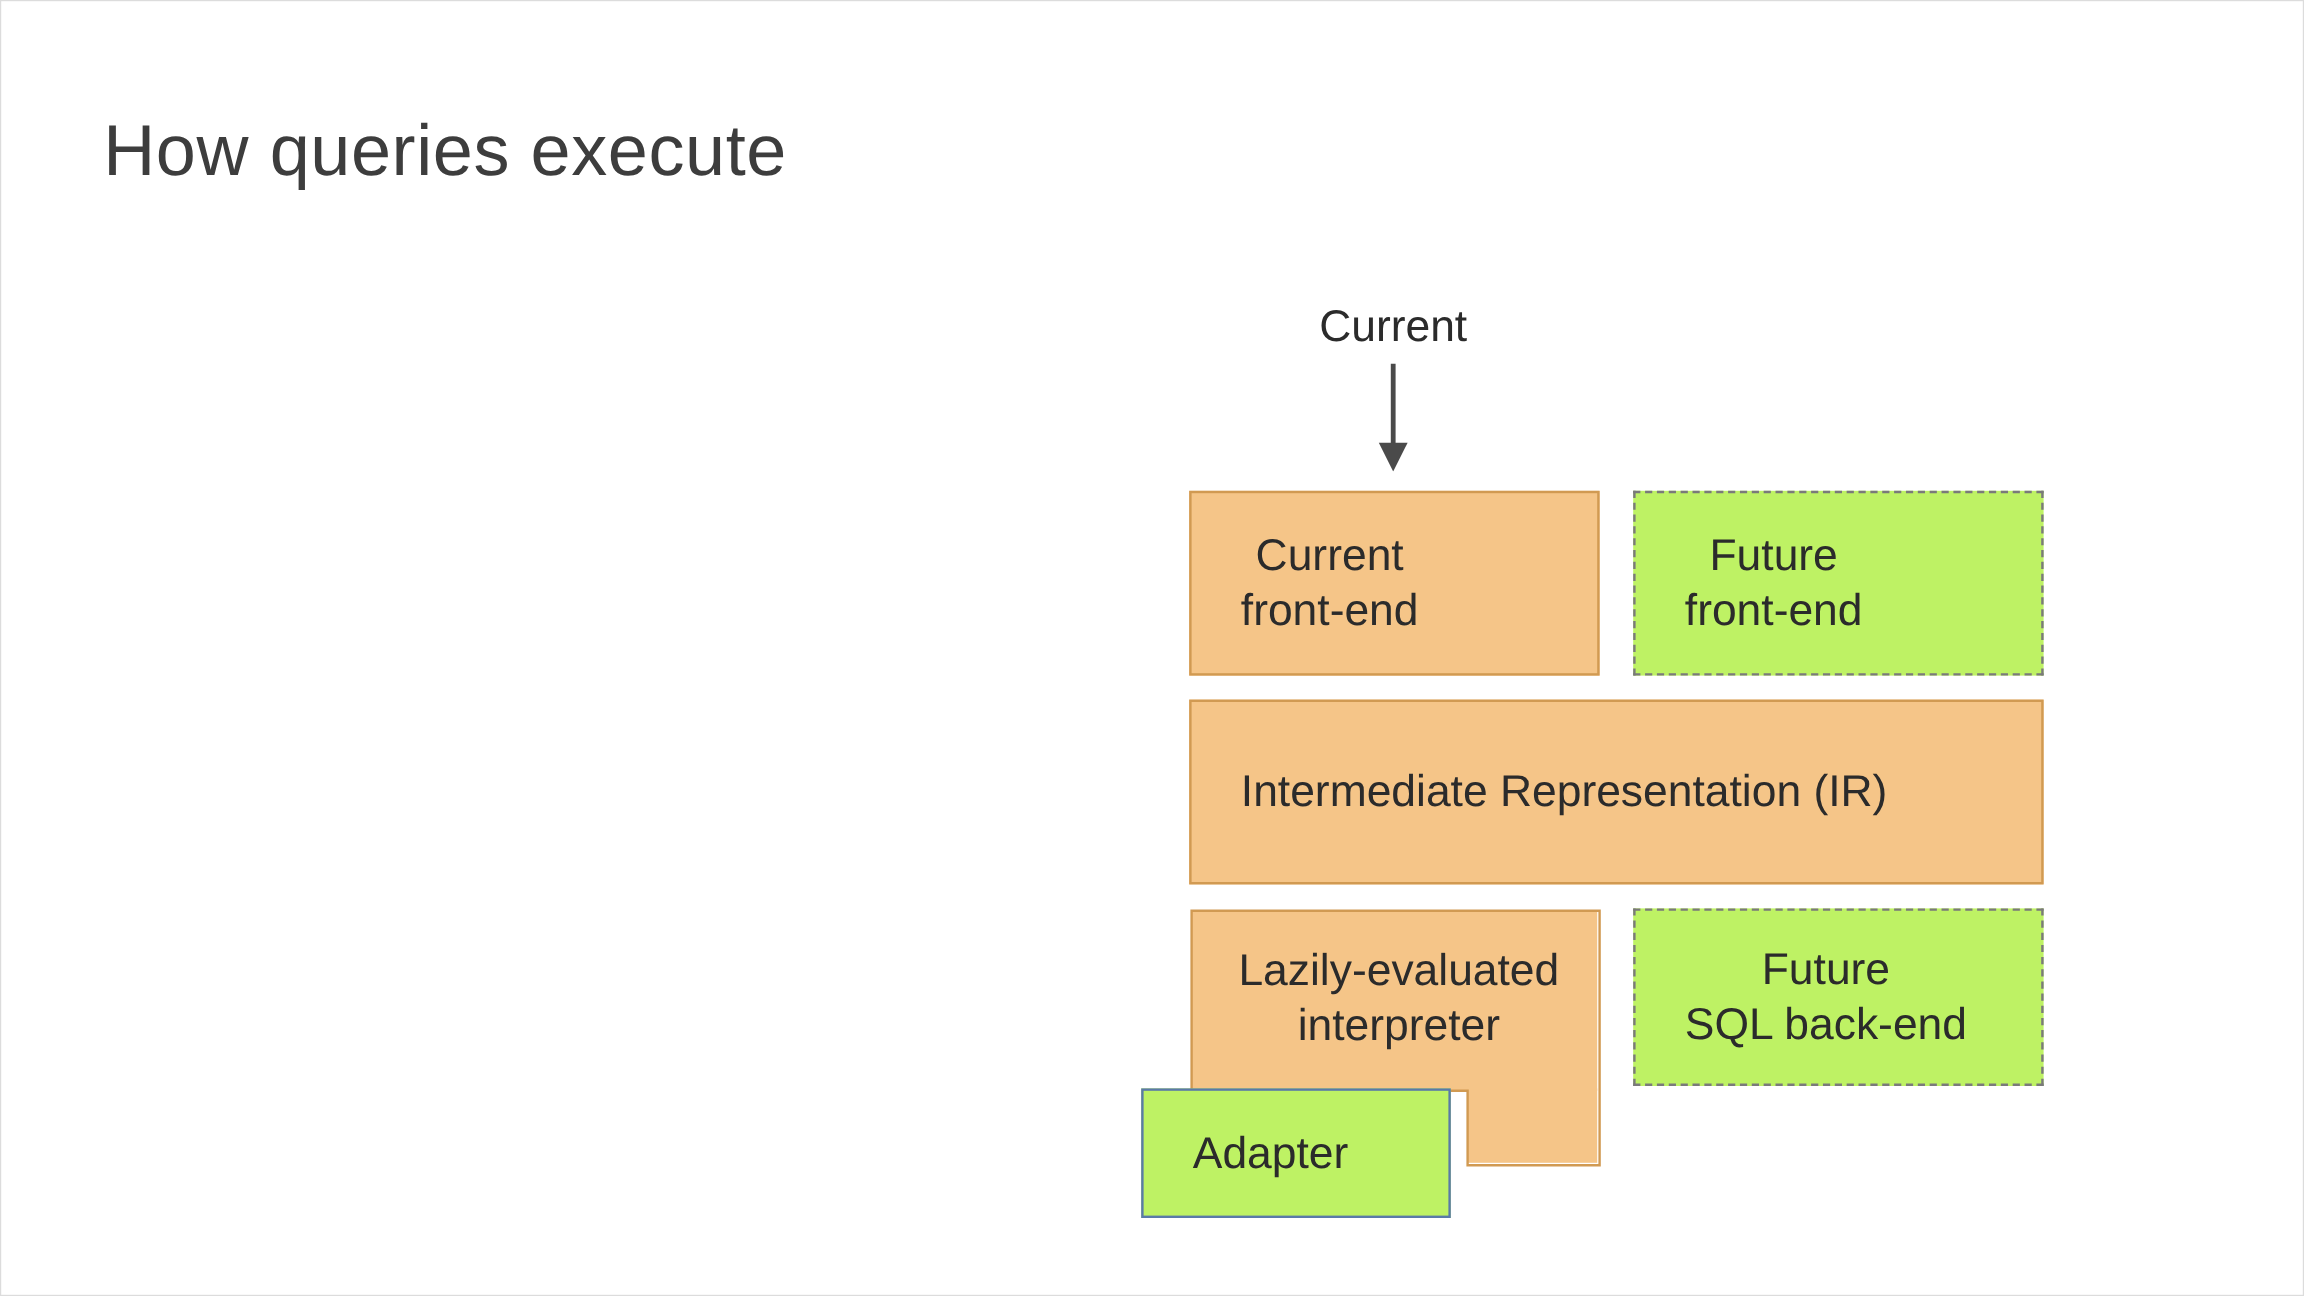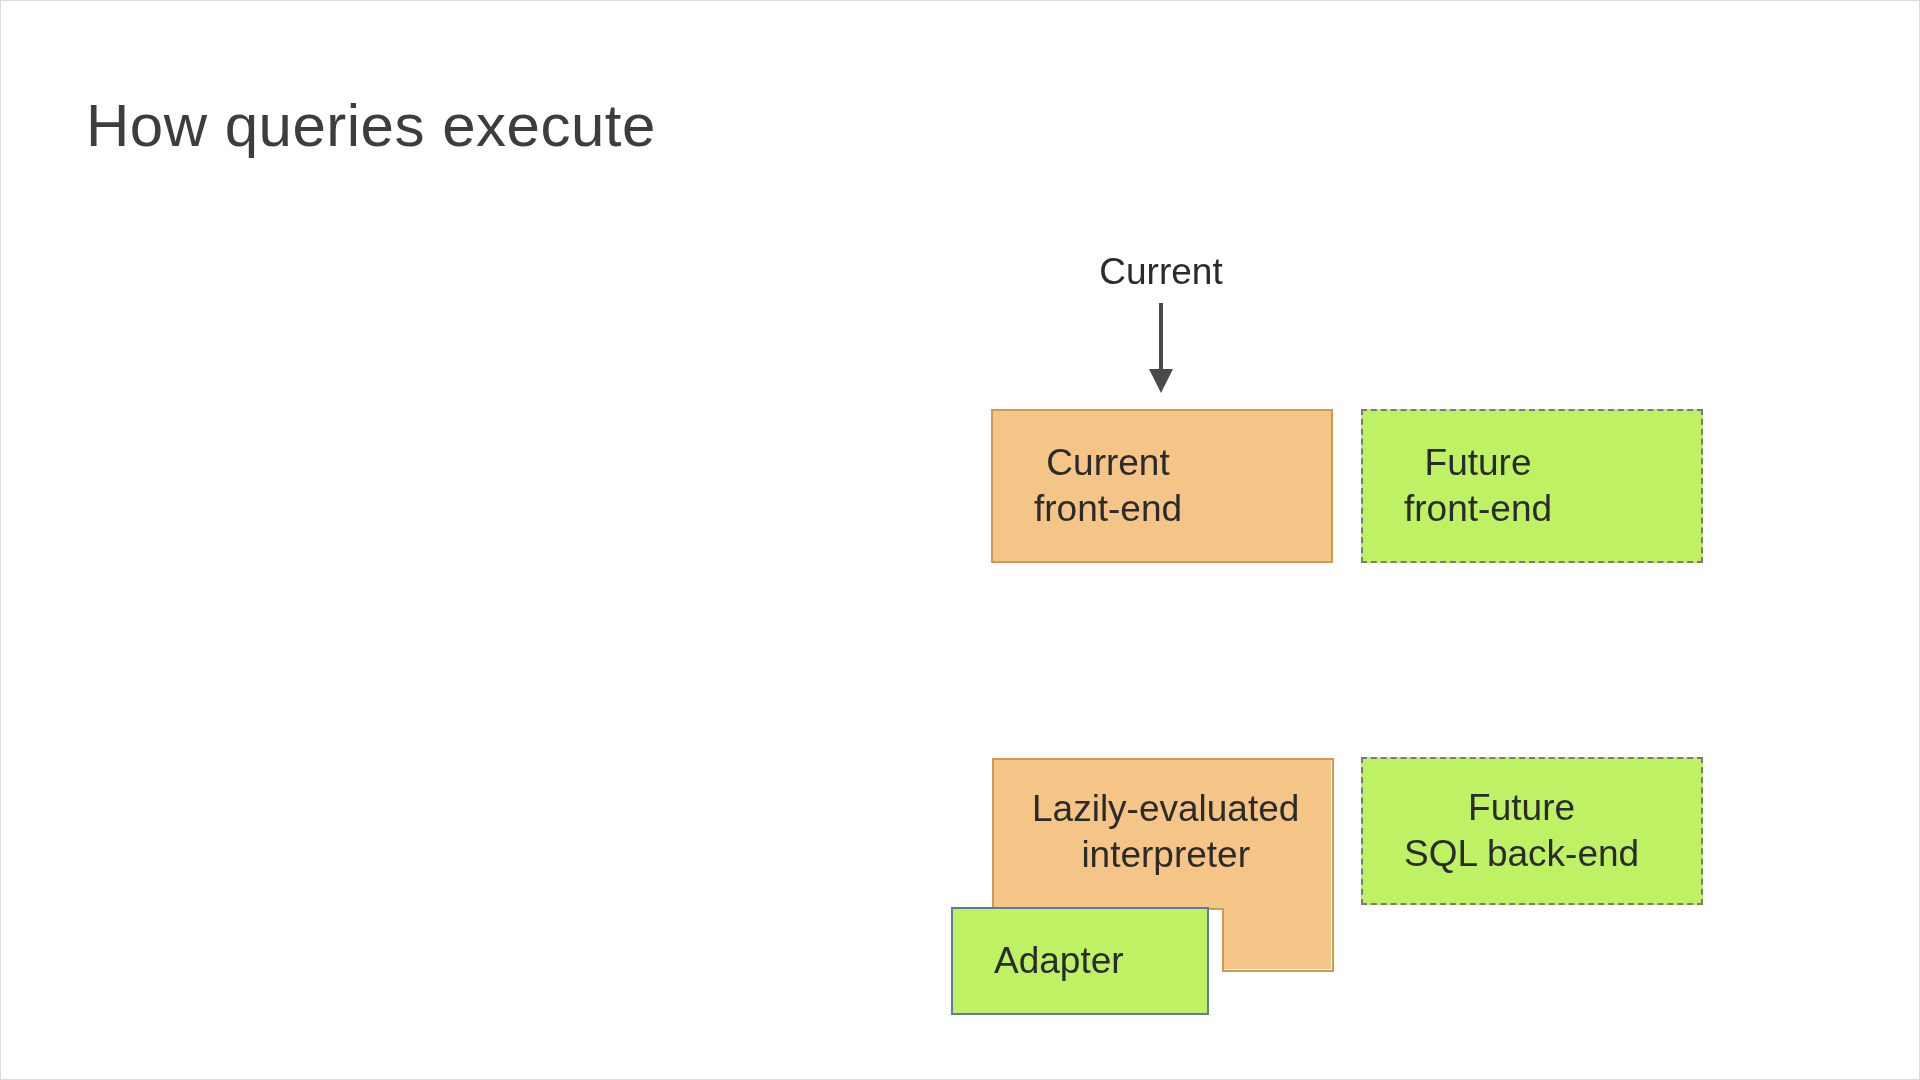--- a/index.html
+++ b/index.html
@@ -83,20 +83,23 @@
   <div class="box solid-orange" style="left:990px; top:408px; width:342px; height:154px;">
     <span style="white-space:pre-line;">Current
 front-end</span>
   </div>
 
   <div class="box dashed-orange" style="left:1360px; top:408px; width:342px; height:154px;">
     <span style="white-space:pre-line;">Future
 front-end</span>
   </div>
 
+  <div class="box solid-orange" style="left:990px; top:582px; width:712px; height:154px;">
+    <span>Intermediate Representation (IR)</span>
+  </div>
 
   <div class="interp-shape" style="left:992px; top:758px; width:338px; height:150px;"></div>
   <div class="interp-shape" style="left:1222px; top:906px; width:108px; height:62px;"></div>
 
   <svg style="position:absolute; left:990px; top:756px; width:344px; height:216px;" viewBox="0 0 344 216">
     <path d="M2 2 H342 V214 H232 V152 H2 Z" fill="none" stroke="#d19a52" stroke-width="2"></path>
   </svg>
 
   <div class="box" style="left:990px; top:756px; width:342px; height:150px; pointer-events:none;">
     <span style="white-space:pre-line;">Lazily-evaluated

